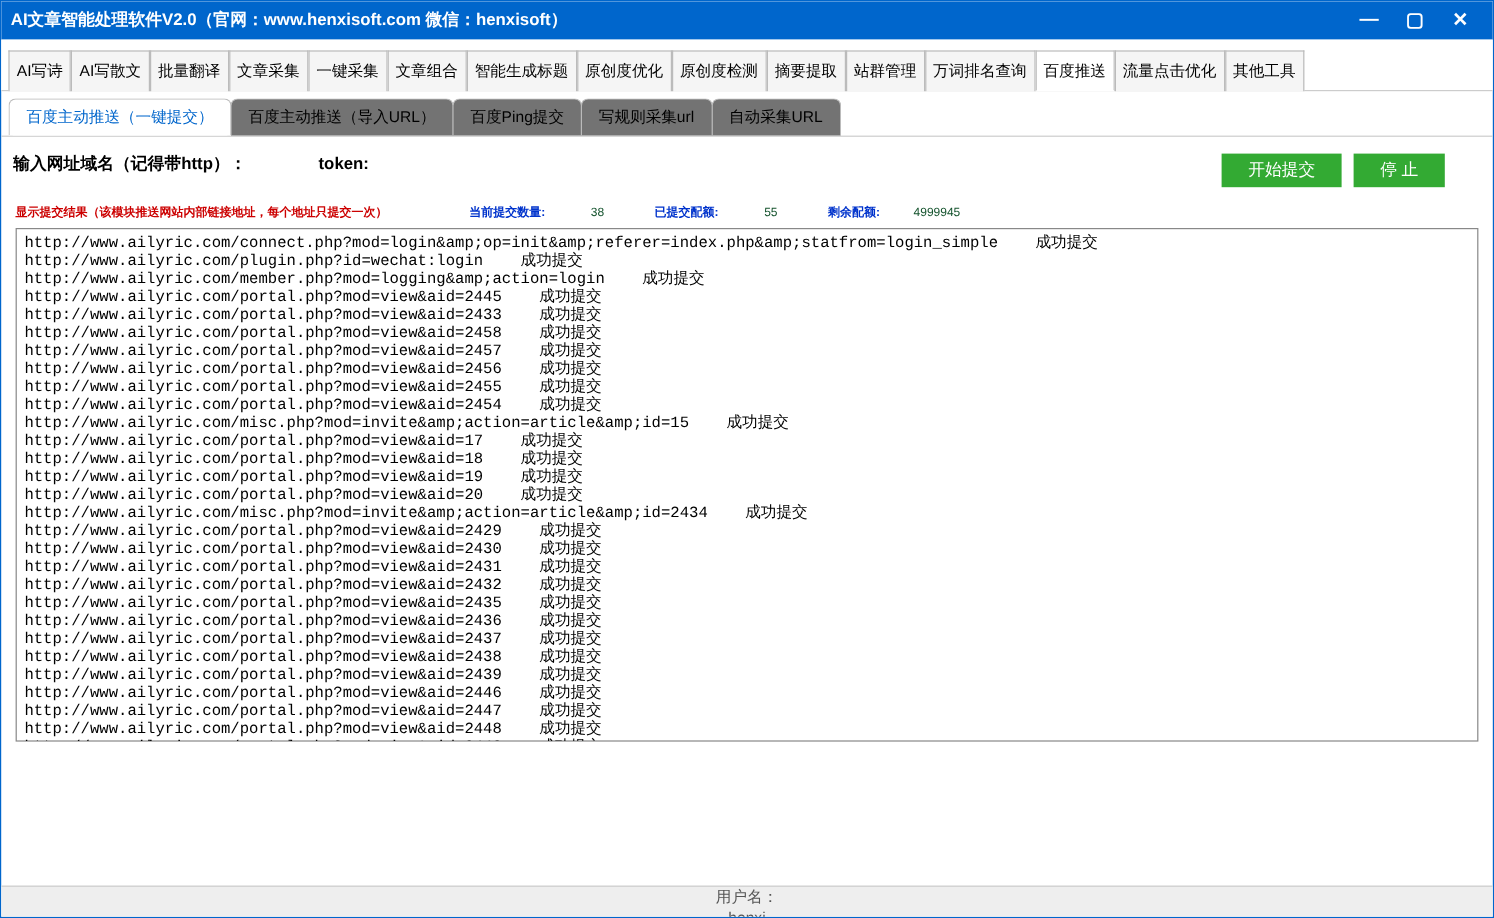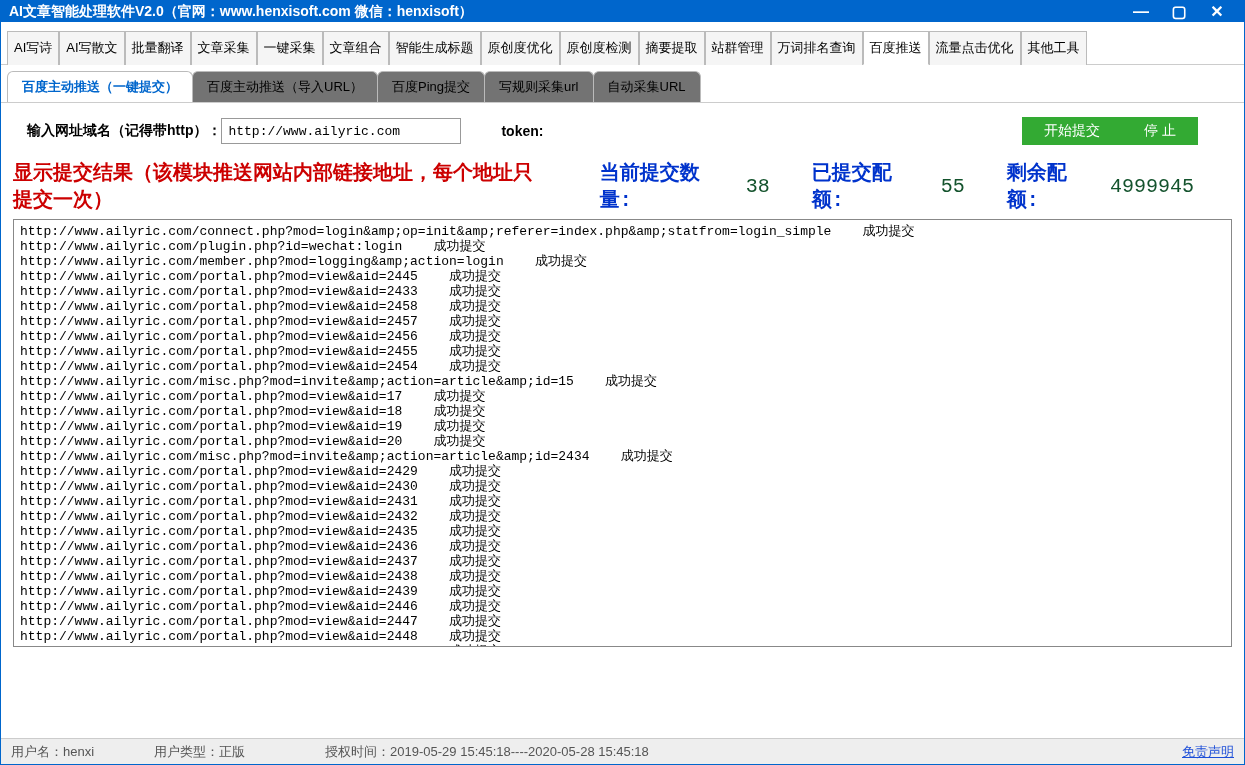--- a/index.html
+++ b/index.html
@@ -1,36 +1,36 @@
 <!DOCTYPE html>
 <html><head>
 <meta charset="utf-8">
 <style>
 * { box-sizing: border-box; margin: 0; padding: 0; }
 body { font-family: "Microsoft YaHei", SimSun, sans-serif; font-size: 13px; background: #fff; width: 1245px; height: 765px; overflow: hidden; position: relative; border: 1px solid #0066cc; }
-.titlebar { background: #0066cc; color: #fff; height: 21px; display: flex; align-items: center; padding: 0 8px; font-weight: bold; font-size: 14px; }
+.titlebar { background: #0066cc; color: #fff; height: 32px; display: flex; align-items: center; padding: 0 8px; font-weight: bold; font-size: 14px; }
 .title-controls { margin-left: auto; display: flex; gap: 0; }
 .title-btn { width: 38px; height: 32px; display: flex; align-items: center; justify-content: center; color: #fff; font-size: 16px; cursor: pointer; }
 .main-tabs { display: flex; border-bottom: 1px solid #ccc; background: #fff; padding: 8px 6px 0; gap: 0; }
 .main-tab { padding: 7px 6px; border: 1px solid #bbb; border-bottom: none; background: #f5f5f5; font-size: 13px; cursor: pointer; position: relative; top: 1px; }
 .main-tab.active { background: #fff; border-bottom: 1px solid #fff; }
 .sub-tabs { display: flex; padding: 6px 6px 0; gap: 0; border-bottom: 1px solid #ccc; }
 .sub-tab { padding: 6px 14px; border: 1px solid #bbb; border-bottom: none; background: #737373; font-size: 13px; cursor: pointer; border-radius: 6px 6px 0 0; margin-right: -1px; }
-.sub-tab.active { color: #0066cc; font-weight: bold; background:#fff; }
-.form-row { display: flex; align-items: center; padding: 14px 26px; gap: 0; }
+.sub-tab.active { color: #0066cc; font-weight: normal; background:#fff; }
+.form-row { display: flex; padding: 14px 10px; gap: 10px; }
 .form-label { font-weight: bold; font-size: 14px; }
 .text-input { border: 1px solid #999; padding: 4px 6px; height: 26px; font-family: "Courier New", monospace; font-size: 13px; }
 .btn { border: none; color: #fff; padding: 5px 22px; font-size: 14px; cursor: pointer; }
 .btn-green { background: #33aa33; }
-.stats-row { display: flex; align-items: center; padding: 0 12px 6px; font-size: 20px; font-weight: bold; gap: 4px; font-family: Liberation Mono, monospace; }
+.stats-row { display: flex; align-items: center; padding: 0 12px 6px; font-size: 10px; font-weight: bold; gap: 4px; }
 .stats-label-red { color: #cc0000; }
 .stats-label-blue { color: #0033cc; }
 .stats-val { color: #14532d; font-weight: normal; margin-right: 38px; }
 .log-area { margin: 0 12px; border: 1px solid #888; height: 428px; overflow-y: scroll; padding: 4px 6px; font-family: SimSun, "Courier New", monospace; font-size: 13px; line-height: 15px; white-space: pre; }
-.statusbar { position: absolute; bottom: 0; left: 0; right: 0; height: 26px; background: #eee; border-top: 1px solid #ccc; display: flex; align-items: center; padding: 0 10px; font-size: 13px; color: #555; }
+.statusbar { position: absolute; bottom: 0; left: 0; right: 0; height: 26px; background: #eee; border-top: 1px solid #ccc; display: flex; align-items: center; padding: 0 10px; font-size: 13px; color: #555; flex-direction: column; }
 .statusbar a { color: #1d4ed8; margin-left: auto; text-decoration: underline; cursor: pointer; }
 ::-webkit-scrollbar { width: 16px; }
 ::-webkit-scrollbar-track { background: #f0f0f0; }
 ::-webkit-scrollbar-thumb { background: #c0c0c0; border: 1px solid #aaa; }
 </style>
 </head>
 <body>
 
 <div class="titlebar">
   <span>AI文章智能处理软件V2.0（官网：www.henxisoft.com  微信：henxisoft）</span>
@@ -61,21 +61,20 @@
 <div class="sub-tabs" id="sub-tabs">
     <div class="sub-tab active">百度主动推送（一键提交）</div>
     <div class="sub-tab">百度主动推送（导入URL）</div>
     <div class="sub-tab">百度Ping提交</div>
     <div class="sub-tab">写规则采集url</div>
     <div class="sub-tab">自动采集URL</div>
   </div>
 
 <div class="form-row">
   <span class="form-label">输入网址域名（记得带http）：</span>
-  <input class="text-input" style="width: 240px;" value="http://www.ailyric.com">
   <span style="width:40px"></span>
   <span class="form-label">token:</span>
   <span style="flex:1"></span>
   <button class="btn btn-green">开始提交</button>
   <button class="btn btn-green">停  止</button>
   <span style="width:20px"></span>
 </div>
 
 <div class="stats-row">
   <span class="stats-label-red">显示提交结果（该模块推送网站内部链接地址，每个地址只提交一次）</span>

